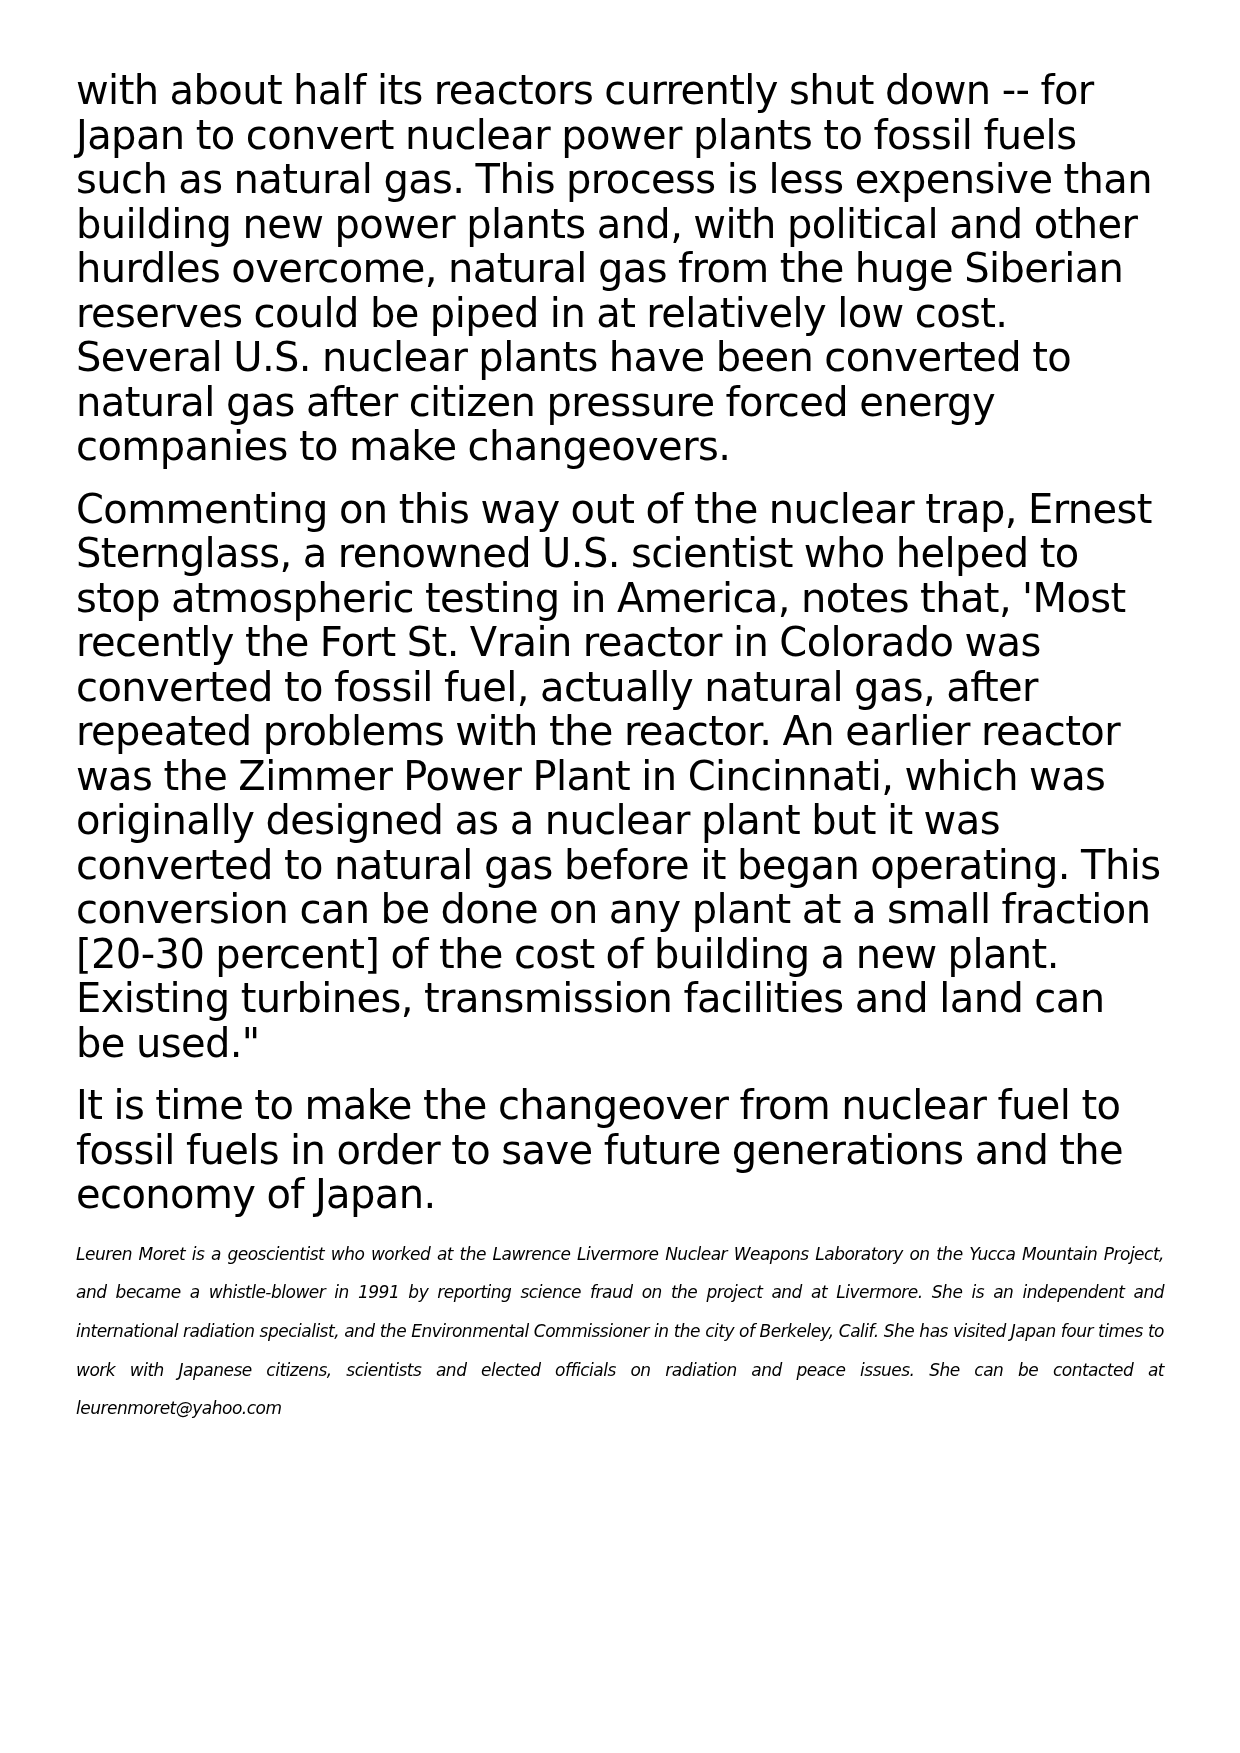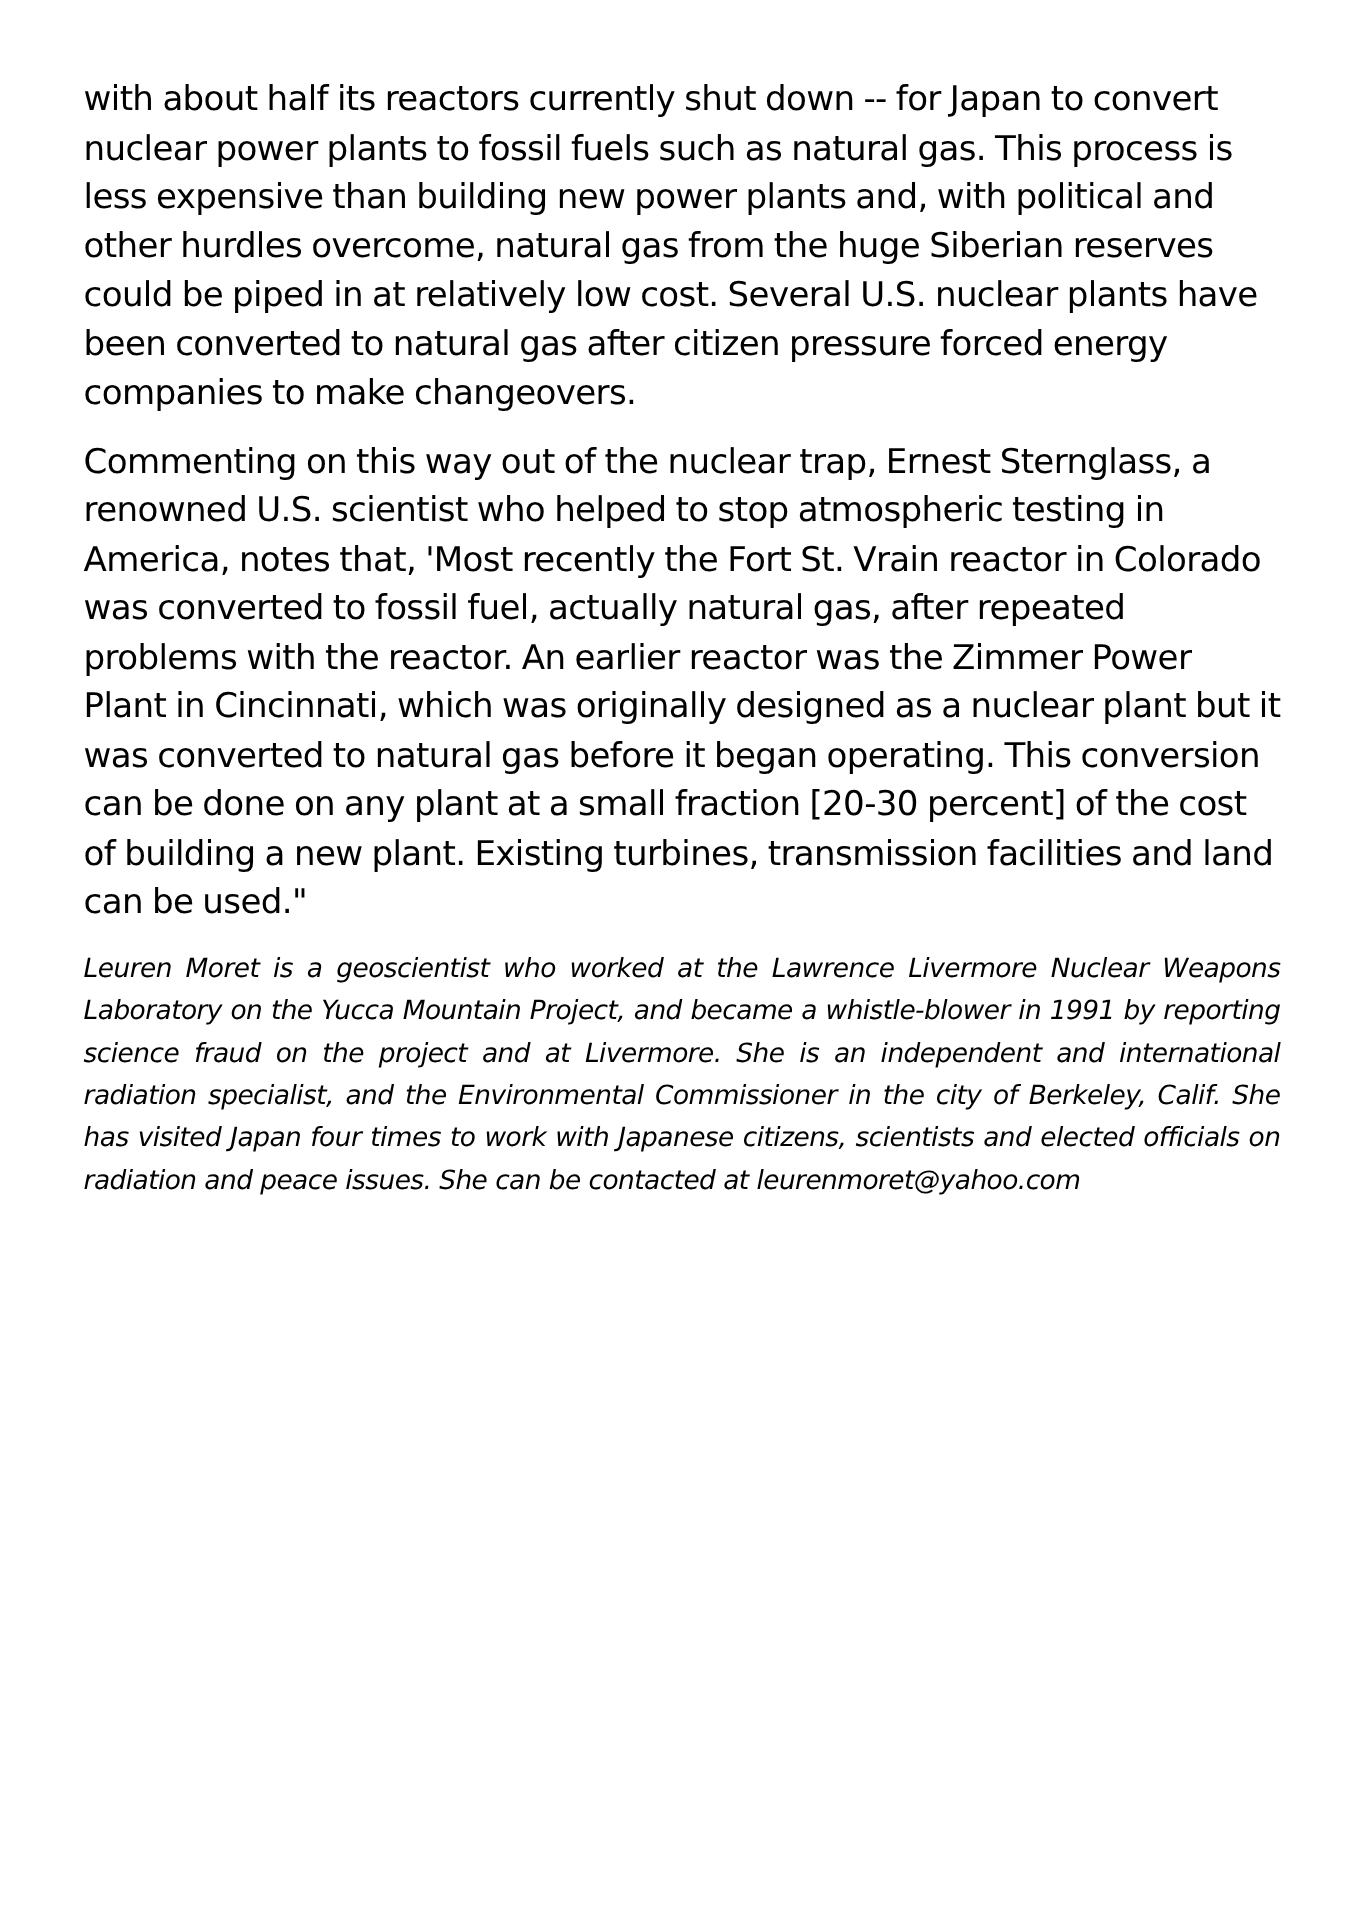--- a/index.html
+++ b/index.html
@@ -15,40 +15,41 @@
       color: #000000;
     }
     .page {
       position: absolute;
       left: 76px;
       top: 68px;
       width: 1088px;
     }
     .para {
       font-family: "DejaVu Sans", sans-serif;
-      font-size: 31px;
+      font-size: 40px;
       line-height: 44.5px;
       letter-spacing: -0.6px;
       word-spacing: -1px;
       margin: 0 0 18px 0;
       white-space: normal;
     }
     .bio {
       font-family: "DejaVu Sans", sans-serif;
       font-style: italic;
-      font-size: 24px;
+      font-size: 17px;
       line-height: 38.7px;
       letter-spacing: -0.5px;
       text-align: justify;
       margin: 10px 0 0 0;
     }
     .email {
       font-style: italic;
     }
   </style>
 </head>
 <body>
 
 <div class="page">
   <p class="para">with about half its reactors currently shut down -- for Japan to convert nuclear power plants to fossil fuels such as natural gas. This process is less expensive than building new power plants and, with political and other hurdles overcome, natural gas from the huge Siberian reserves could be piped in at relatively low cost. Several U.S. nuclear plants have been converted to natural gas after citizen pressure forced energy companies to make changeovers.</p>
   <p class="para">Commenting on this way out of the nuclear trap, Ernest Sternglass, a renowned U.S. scientist who helped to stop atmospheric testing in America, notes that, 'Most recently the Fort St. Vrain reactor in Colorado was converted to fossil fuel, actually natural gas, after repeated problems with the reactor. An earlier reactor was the Zimmer Power Plant in Cincinnati, which was originally designed as a nuclear plant but it was converted to natural gas before it began operating. This conversion can be done on any plant at a small fraction [20-30 percent] of the cost of building a new plant. Existing turbines, transmission facilities and land can be used."</p>
+  <p class="para">It is time to make the changeover from nuclear fuel to fossil fuels in order to save future generations and the economy of Japan.</p>
   <p class="bio"><span>Leuren Moret is a geoscientist who worked at the Lawrence Livermore Nuclear Weapons Laboratory on the Yucca Mountain Project, and became a whistle-blower in 1991 by reporting science fraud on the project and at Livermore. She is an independent and international radiation specialist, and the Environmental Commissioner in the city of Berkeley, Calif. She has visited Japan four times to work with Japanese citizens, scientists and elected officials on radiation and peace issues. She can be contacted at</span> <span class="email">leurenmoret@yahoo.com</span></p>
 </div>
 
 </body></html>

